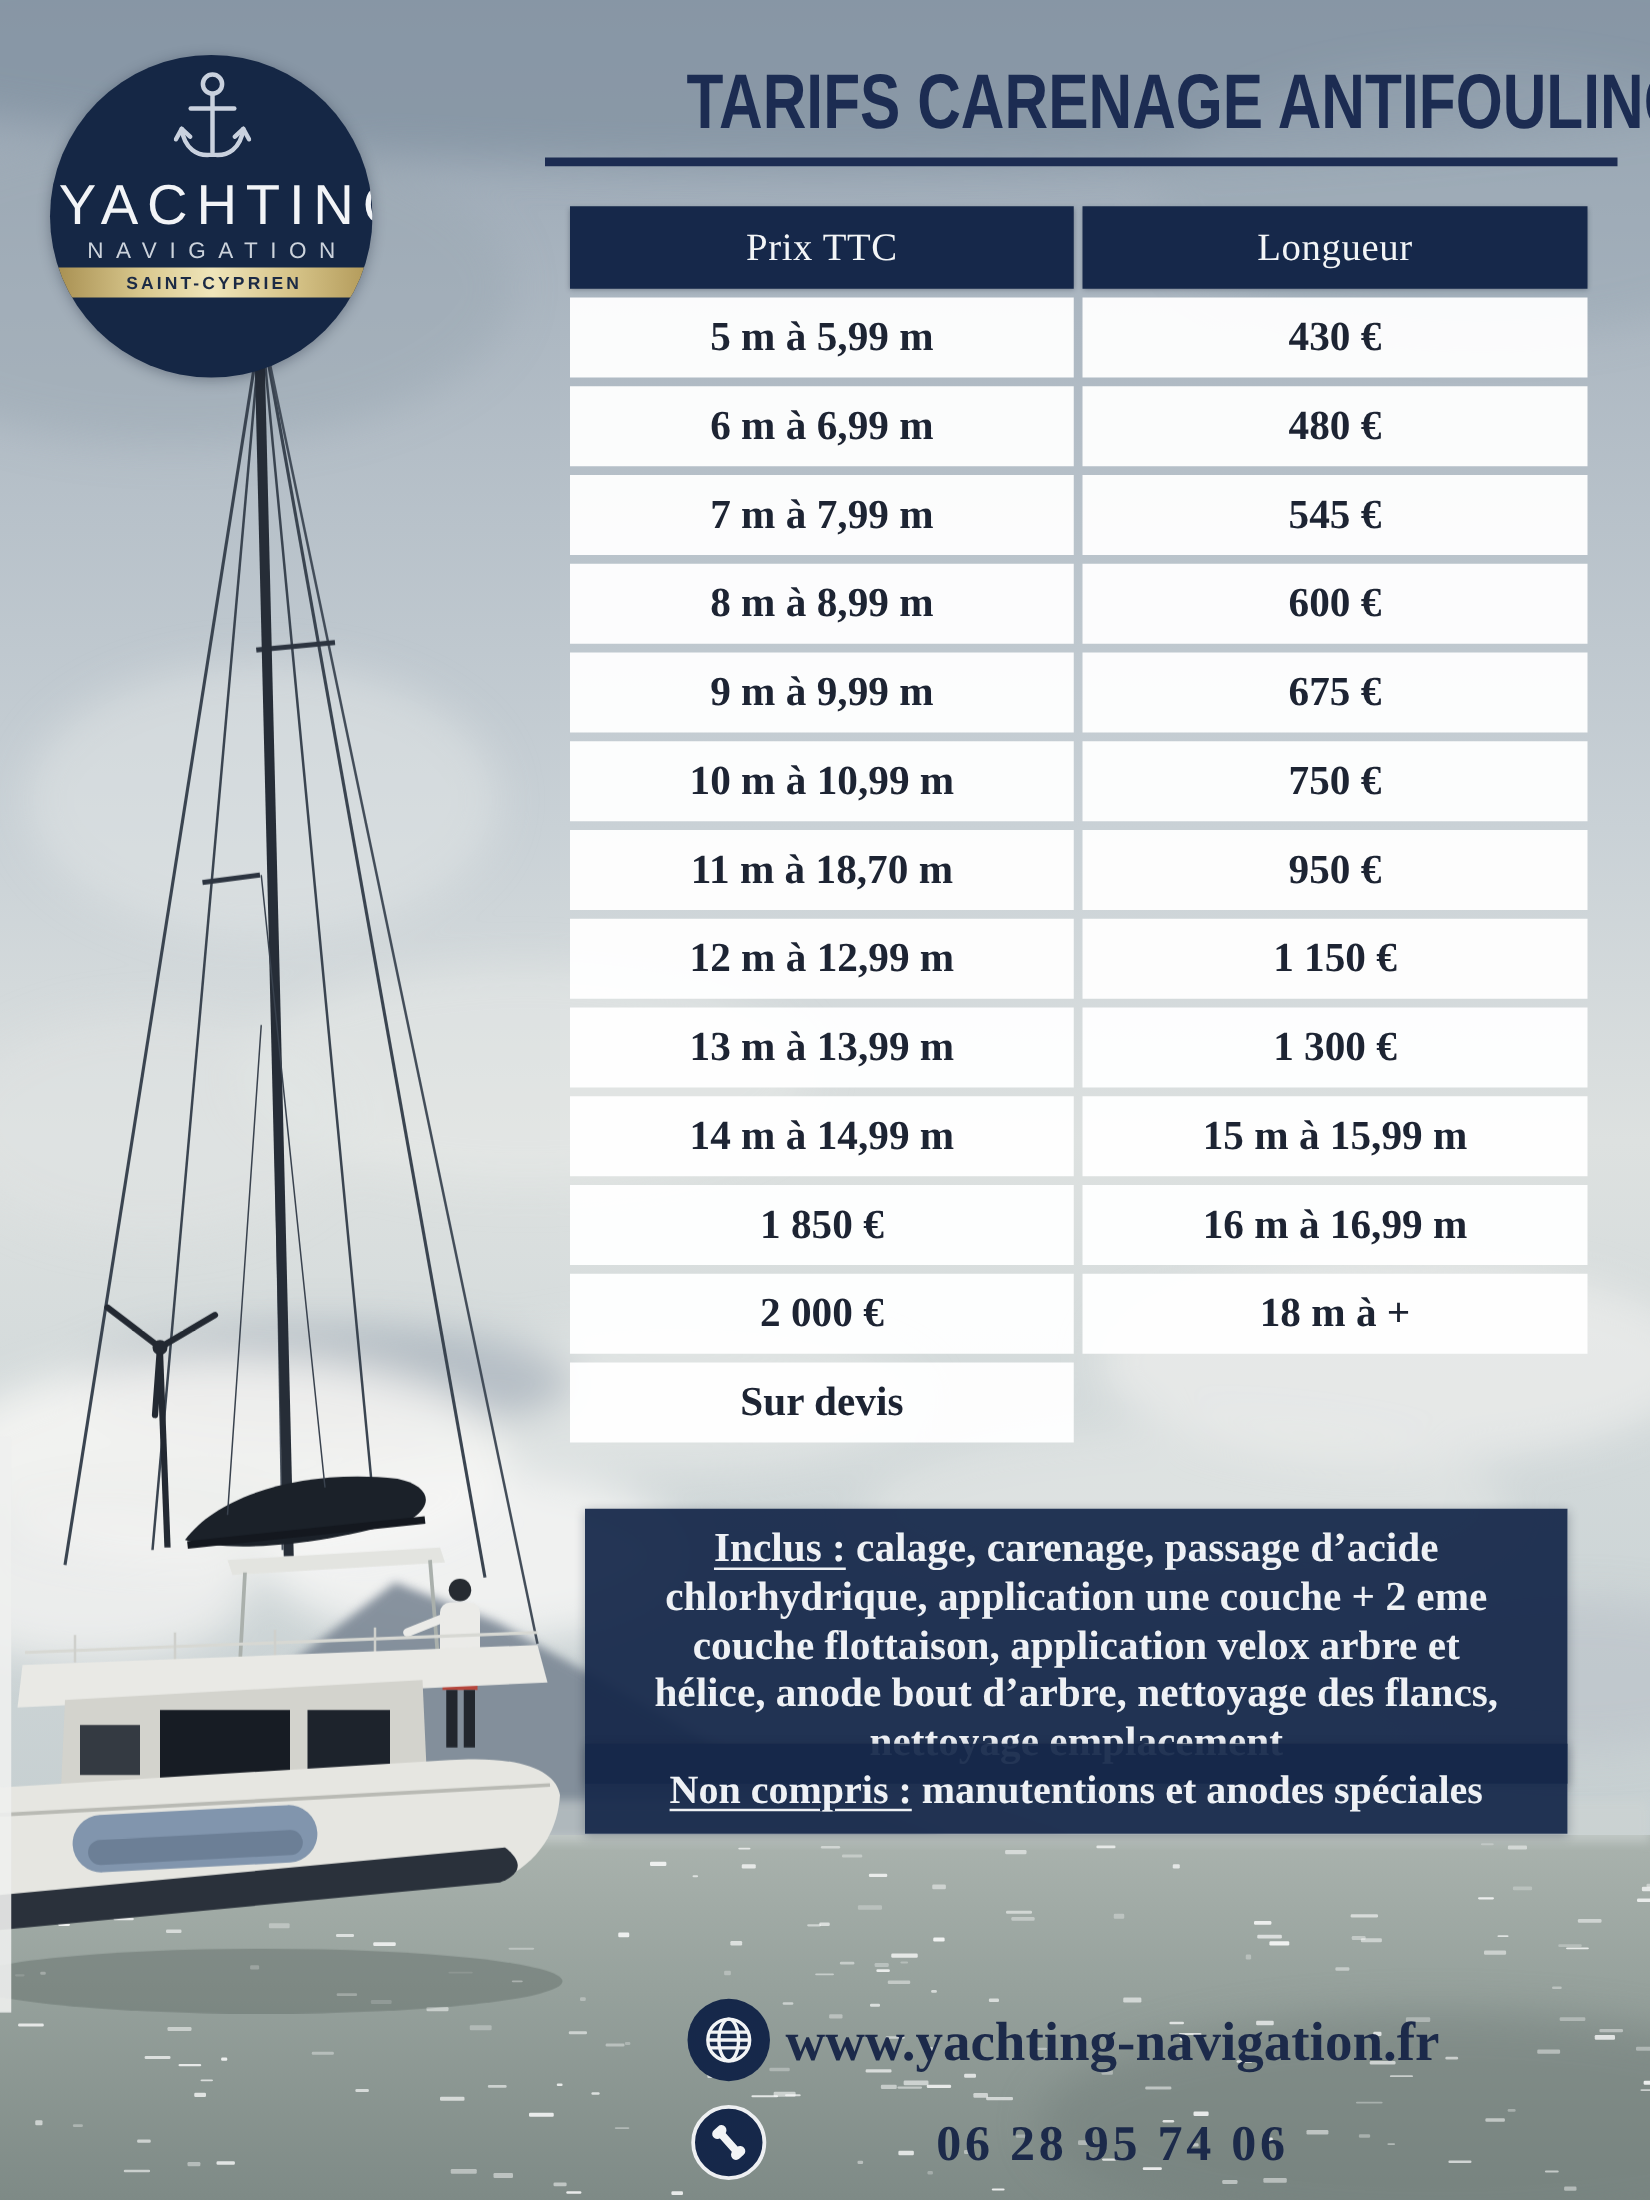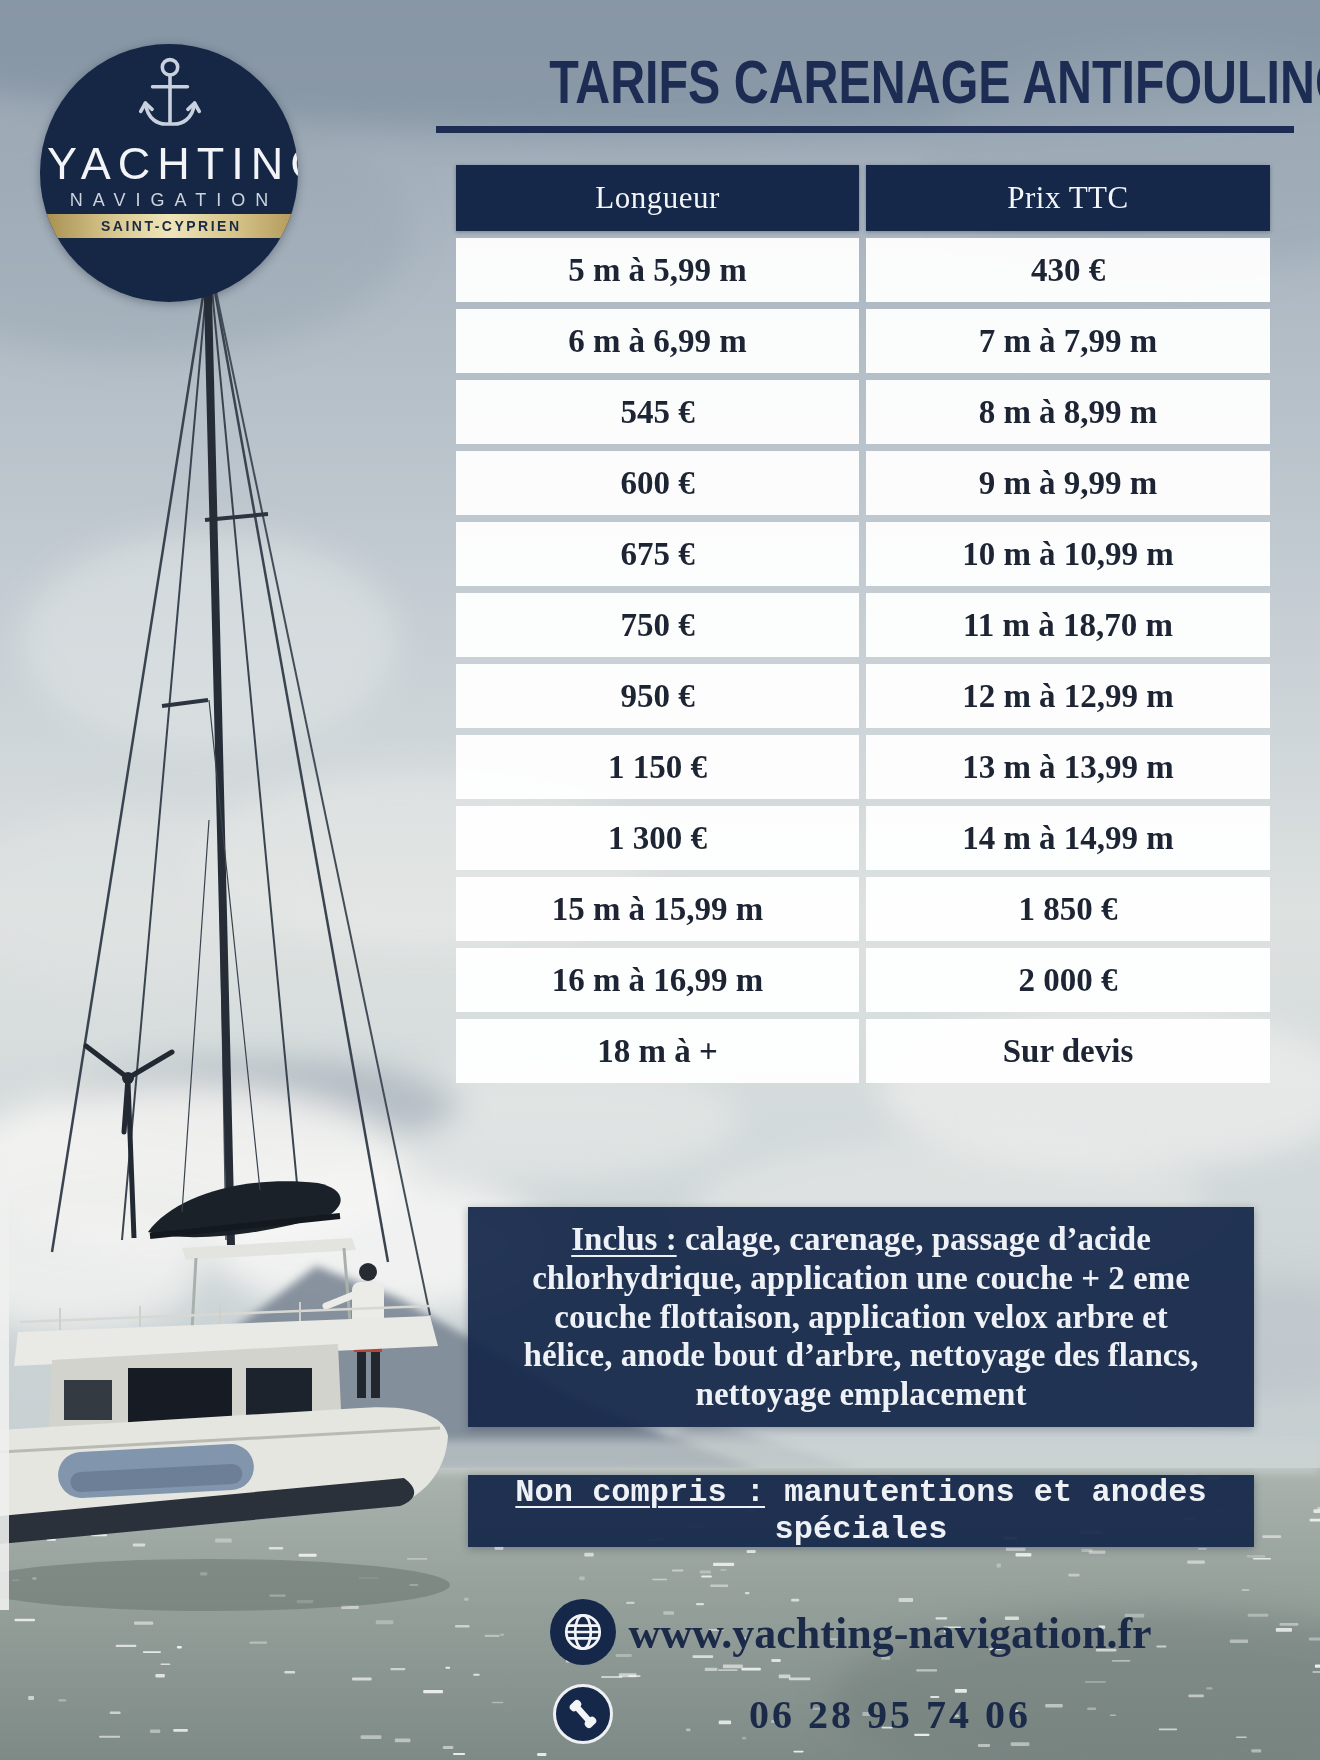--- a/index.html
+++ b/index.html
@@ -37,21 +37,21 @@
   .cell.head{background:#16284a;color:#f3f5f7;font-size:31px;letter-spacing:.5px;
              box-shadow:0 1px 4px rgba(20,30,50,.35);}
   .cell.body{background:rgba(255,255,255,.95);color:#1d2433;font-size:33px;font-weight:bold;}
 
   
   .panel{position:absolute;left:468px;width:786px;background:rgba(22,40,74,.94);
          color:#eef1f5;text-align:center;display:flex;align-items:center;justify-content:center;
          box-shadow:0 2px 8px rgba(20,30,50,.3);}
   .panel p{margin:16px;padding:0 24px;font-weight:bold;}
   .panel.included{top:1207px;height:220px;font-size:33px;line-height:1.17;}
-  .panel.excluded{top:1475px;height:72px;font-size:32px;font-family:Liberation Mono, monospace;}
+  .panel.excluded{top:1395px;height:72px;font-size:32px;}
   .u{text-decoration:underline;text-decoration-thickness:2px;text-underline-offset:5px;}
 
   
   .badge{position:absolute;border-radius:50%;background:#16284a;display:flex;
          align-items:center;justify-content:center;}
   .badge.globe{left:550px;top:1599px;width:66px;height:66px;}
   .badge.phone{left:553px;top:1684px;width:60px;height:60px;border:3px solid #eef0f2;box-sizing:border-box;}
   .ctext{position:absolute;text-align:center;color:#1c2a4a;font-weight:bold;}
   .website-text{left:620px;top:1608px;width:540px;font-size:44px;}
   .phone-text{left:620px;top:1691px;width:540px;font-size:40px;letter-spacing:3px;}
@@ -348,26 +348,27 @@
     <div class="band">
       <span>SAINT-CYPRIEN</span>
     </div>
   </div>
 
   <h1 class="title">
     <span>TARIFS CARENAGE ANTIFOULING</span>
   </h1>
 
   <div class="table">
+    <div class="cell head">Prix TTC</div>
     <div class="cell head">Longueur</div>
-    <div class="cell head">Prix TTC</div>
 
   <div class="cell body">5 m à 5,99 m</div>
       <div class="cell body">430 €</div>
       <div class="cell body">6 m à 6,99 m</div>
+      <div class="cell body">480 €</div>
       <div class="cell body">7 m à 7,99 m</div>
       <div class="cell body">545 €</div>
       <div class="cell body">8 m à 8,99 m</div>
       <div class="cell body">600 €</div>
       <div class="cell body">9 m à 9,99 m</div>
       <div class="cell body">675 €</div>
       <div class="cell body">10 m à 10,99 m</div>
       <div class="cell body">750 €</div>
       <div class="cell body">11 m à 18,70 m</div>
       <div class="cell body">950 €</div>

